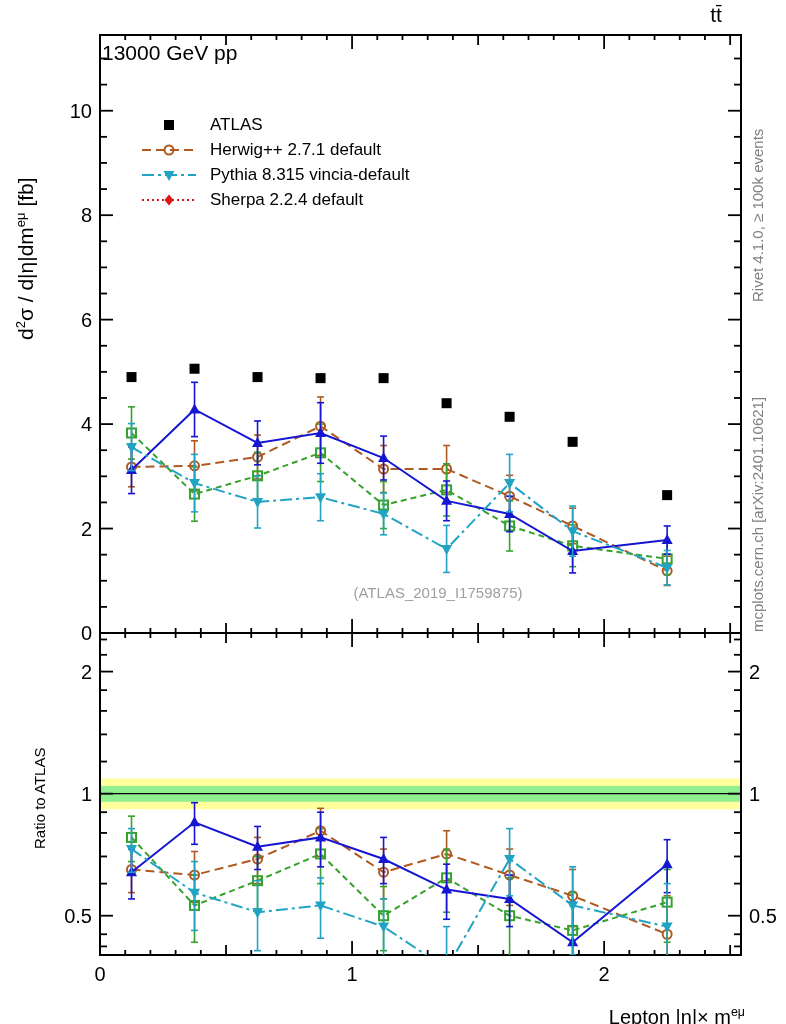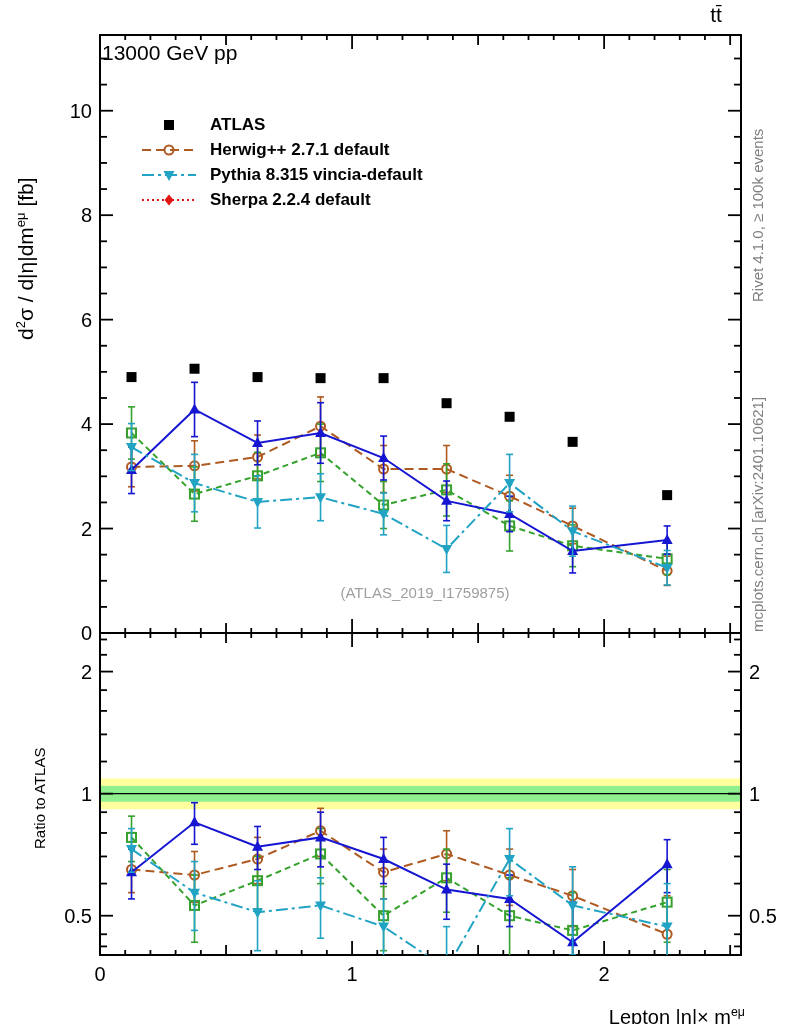--- a/index.html
+++ b/index.html
@@ -8,25 +8,25 @@
   .page svg.plot{position:absolute;left:0;top:0;}
   svg text{font-family:"Liberation Sans",sans-serif;fill:#000;}
   .title-left{position:absolute;left:102px;top:5px;font-size:21px;margin-top:36px;}
   .title-right{position:absolute;left:690px;top:3px;width:52px;text-align:center;font-size:21px;}
   .vtext{position:absolute;transform-origin:0 0;transform:rotate(-90deg);white-space:nowrap;}
   .ylabel-main{left:13px;top:340px;font-size:21px;}
   .ylabel-ratio{left:31px;top:849px;font-size:15px;}
   .sidenote{font-size:15px;color:#808080;}
   .sidenote-top{left:749px;top:302px;}
   .sidenote-bottom{left:749px;top:632px;}
-  .watermark{position:absolute;left:300px;top:584px;width:250px;text-align:center;
+  .watermark{position:absolute;left:313px;top:584px;width:250px;text-align:center;
              font-size:15px;color:#9f9f9f;}
   .xlabel{position:absolute;right:41px;top:1005px;font-size:20px;white-space:nowrap;}
   sup{font-size:62%;}
-  .legend{position:absolute;left:141px;top:112px;font-weight:bold;}
+  .legend{position:absolute;left:141px;top:112px;}
   .legend-row{display:flex;align-items:center;height:25px;}
   .legend-swatch{width:56px;height:18px;flex:0 0 56px;}
   .legend-label{margin-left:13px;font-size:17px;white-space:nowrap;}
 </style>
 </head>
 <body>
 
 <div class="page">
   <svg class="plot" id="plot-svg" width="786" height="1024" viewBox="0 0 786 1024">
       <defs>

